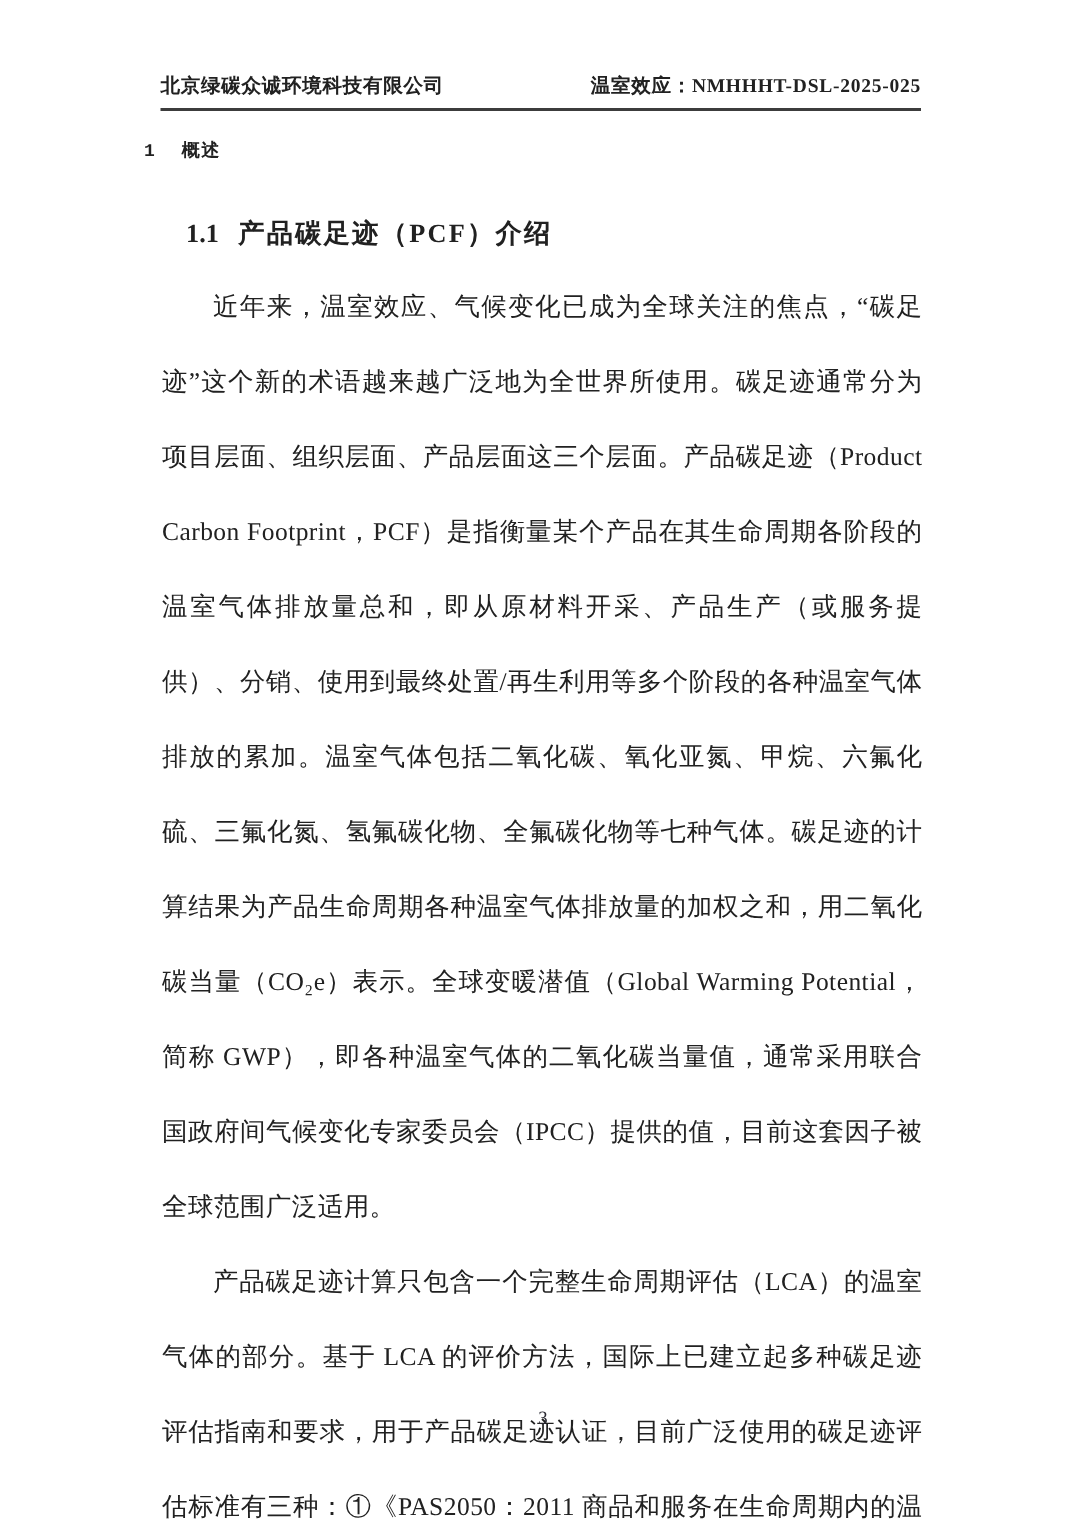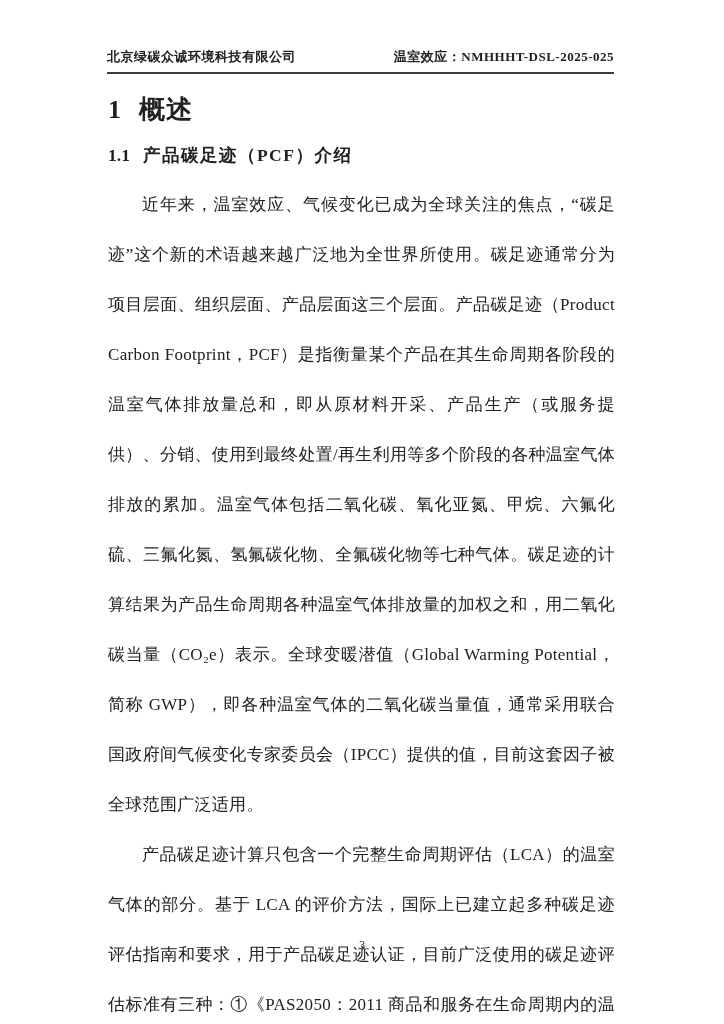--- a/index.html
+++ b/index.html
@@ -25,30 +25,31 @@
     justify-content: space-between;
     align-items: baseline;
     border-bottom: 2px solid #3c3c3c;
     padding-bottom: 6px;
     font-size: 13px;
     font-weight: bold;
     letter-spacing: 0.5px;
   }
   .heading-1 {
     position: absolute;
-    left: 108px;
+    left: 96px;
     top: 92px;
-    font-size: 26px;
+    font-size: 12px;
     font-weight: bold;
     letter-spacing: 1px;
+    font-family: Liberation Mono, monospace;
   }
   .heading-1 .num { margin-right: 18px; letter-spacing: 0; }
   .heading-2 {
     position: absolute;
-    left: 108px;
+    left: 124px;
     top: 143px;
     font-size: 17.5px;
     font-weight: bold;
     letter-spacing: 1.5px;
   }
   .heading-2 .num { margin-right: 13px; letter-spacing: 0; }
   .content {
     position: absolute;
     left: 108px;
     width: 507px;

